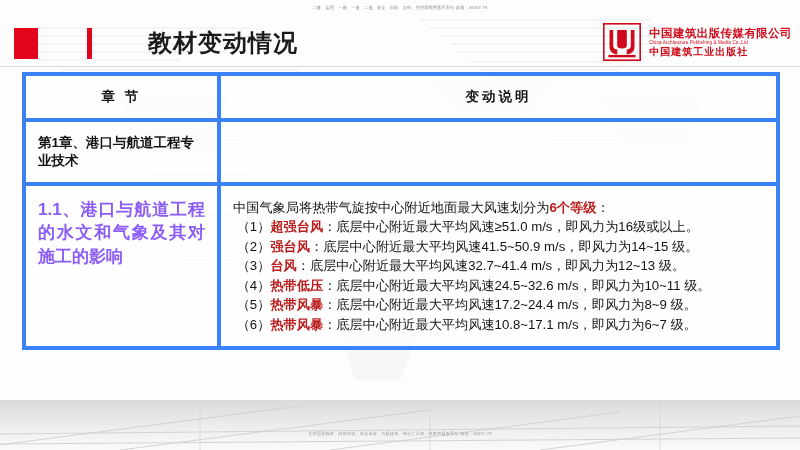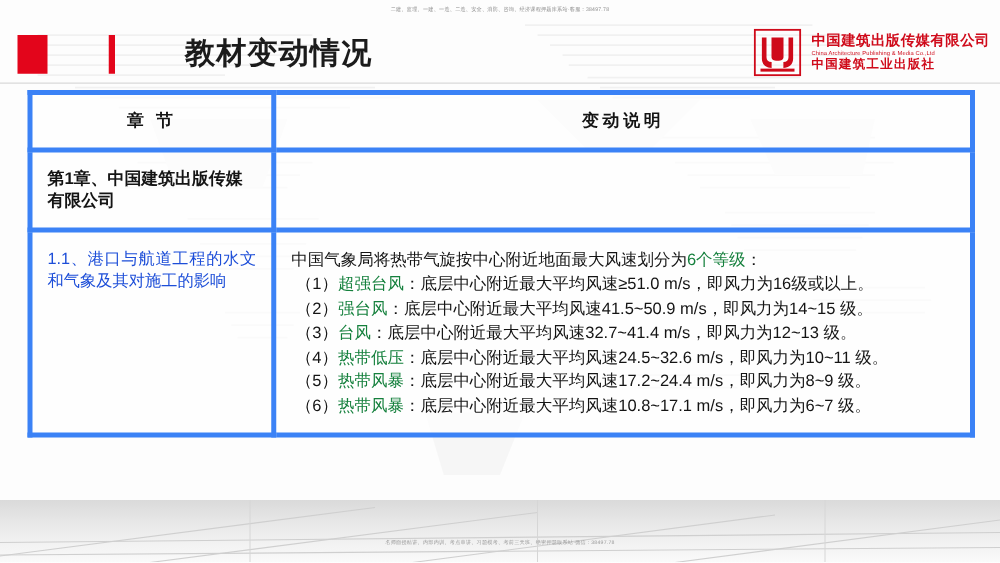--- a/index.html
+++ b/index.html
@@ -177,44 +177,45 @@
 
   td.chapter-title {
     font-size: 13.5px;
     font-weight: bold;
     color: #141414;
     padding: 3px 2px 4px 3px;
     line-height: 1.32;
   }
 
   td.sub-chapter {
-    font-size: 13px;
-    color: #1d4ed8;
+    font-size: 17px;
+    color: #8b5cf6;
     padding: 4px 5px 4px 5px;
     line-height: 1.4;
     vertical-align: middle;
     text-align: justify;
+    font-weight: bold;
   }
 
   td.desc {
     font-size: 13.2px;
     color: #141414;
     padding: 3px 4px 5px 4px;
     line-height: 1.48;
   }
   td.desc p {
     margin: 0;
     text-align: justify;
   }
   td.desc p.indent {
     text-indent: 0;
   }
   .hl {
-    color: #15803d;
-    font-weight: normal;
+    color: #b91c1c;
+    font-weight: bold;
   }
 
   
   .bottom-band {
     position: absolute;
     left: 0; top: 400px;
     width: 800px;
     height: 50px;
     background: linear-gradient(180deg, #dadada 0%, #e6e6e6 32%, #f2f2f2 70%, #fafafa 100%);
     z-index: 3;
@@ -302,21 +303,21 @@
         <col class="col-desc">
       </colgroup>
       <thead>
         <tr>
           <th class="hdr">章  节</th>
           <th class="hdr">变动说明</th>
         </tr>
       </thead>
       <tbody>
         <tr>
-          <td class="chapter-title">第1章、中国建筑出版传媒有限公司</td>
+          <td class="chapter-title">第1章、港口与航道工程专业技术</td>
           <td class="desc"></td>
         </tr>
         <tr>
           <td class="sub-chapter">1.1、港口与航道工程的水文和气象及其对施工的影响</td>
           <td class="desc">
             <p><span>中国气象局将热带气旋按中心附近地面最大风速划分为</span><span class="hl">6个等级</span><span>：</span></p>
             <p class="indent">&nbsp;<span>（1）</span><span class="hl">超强台风</span><span>：底层中心附近最大平均风速≥51.0 m/s，即风力为16级或以上。</span></p>
             <p class="indent">&nbsp;<span>（2）</span><span class="hl">强台风</span><span>：底层中心附近最大平均风速41.5~50.9 m/s，即风力为14~15 级。</span></p>
             <p class="indent">&nbsp;<span>（3）</span><span class="hl">台风</span><span>：底层中心附近最大平均风速32.7~41.4 m/s，即风力为12~13 级。</span></p>
             <p class="indent">&nbsp;<span>（4）</span><span class="hl">热带低压</span><span>：底层中心附近最大平均风速24.5~32.6 m/s，即风力为10~11 级。</span></p>

